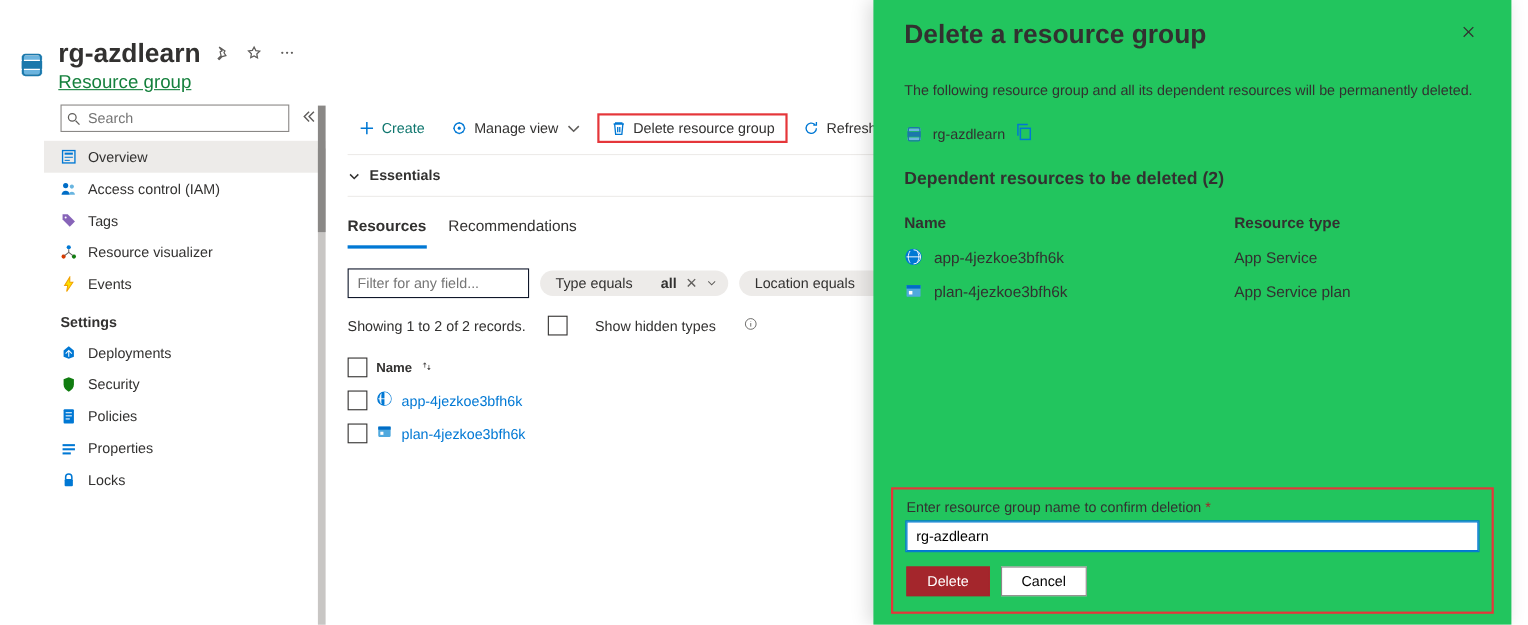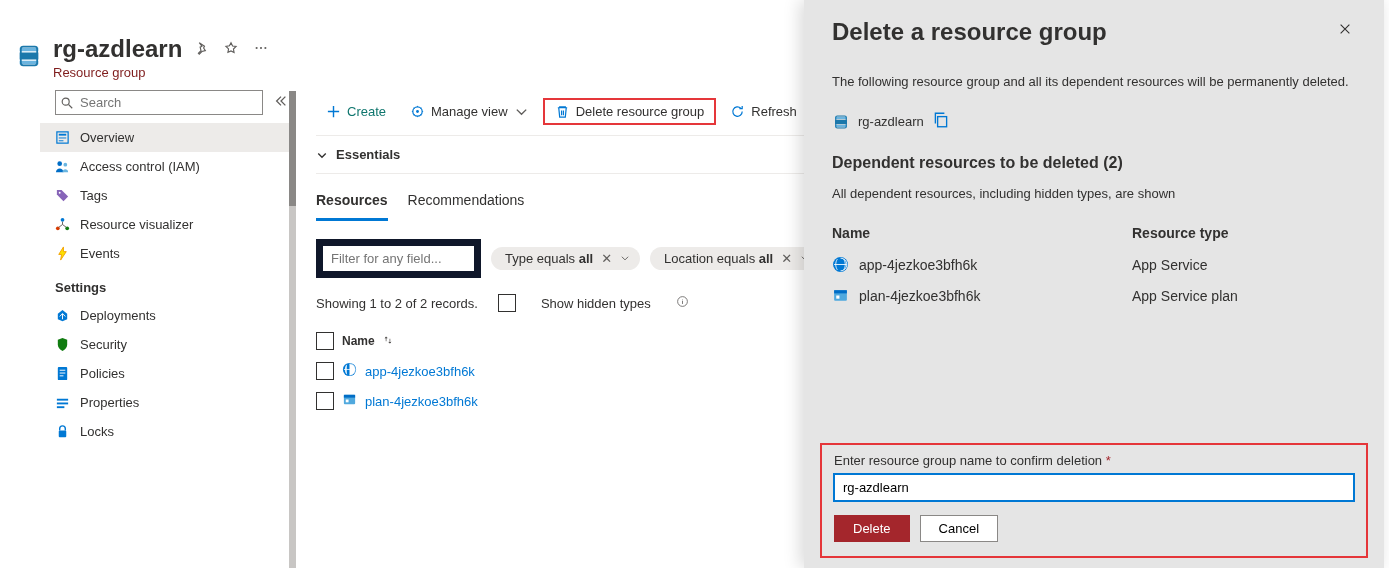--- a/index.html
+++ b/index.html
@@ -4,21 +4,21 @@
   <style>
     * { box-sizing: border-box; margin: 0; padding: 0; }
     body { font-family: "Segoe UI", -apple-system, sans-serif; font-size: 13px; color: #323130; background: #fff; width: 1389px; height: 568px; position: relative; overflow: hidden; }
     
     
     .header { display: flex; align-items: center; padding: 35px 0 0 15px; gap: 10px; }
     .header svg { width: 28px; height: 28px; }
     .title-block { display: flex; flex-direction: column; }
     .title-row { display: flex; align-items: center; gap: 8px; }
     .title { font-size: 24px; font-weight: 600; }
-    .subtitle { color: #7f1d1d; font-size: 13px; margin-top: 2px; }
+    .subtitle { color: #15803d; font-size: 17px; margin-top: 2px; text-decoration: underline; }
     .ic { cursor: pointer; color: #605e5c; padding: 4px; }
     .ic svg { width: 14px; height: 14px; }
     
     
     .main { display: flex; height: calc(100% - 90px); margin-top: 10px; padding-left: 40px; }
     
     
     .sidebar { width: 256px; border-right: 0; padding: 0; position: relative; }
     .search-row { display: flex; align-items: center; padding: 0 8px 8px 15px; gap: 6px;}
     .search-input { flex: 1; border: 1px solid #8a8886; padding: 4px 6px 4px 24px; font-size: 13px; background: #fff; }
@@ -42,40 +42,40 @@
     .tb-btn.highlighted { border: 2px solid #e5363a; padding: 4px 10px;}
     
     .essentials { display: flex; align-items: center; gap: 8px; padding: 11px 0; border-bottom: 1px solid #edebe9; cursor: pointer; font-weight: 600;}
     .essentials svg { width: 12px; height: 12px; }
     
     .tabs { display: flex; gap: 20px; padding: 18px 0 0 0; font-size: 14px; }
     .tab { padding: 0 0 10px 0; cursor: pointer; }
     .tab.active { font-weight: 600; border-bottom: 3px solid #0078d4; }
     
     .filter-row { display: flex; align-items: center; gap: 10px; padding: 18px 0 4px 0; }
-    .filter-input { border: 7px solid #0f172a; padding: 5px 8px; font-size: 13px; width: 165px; }
+    .filter-input { border: 1px solid #0f172a; padding: 5px 8px; font-size: 13px; width: 165px; }
     .pill { display: inline-flex; align-items: center; gap: 6px; background: #edebe9; border-radius: 12px; padding: 4px 10px 4px 14px; font-size: 13px; cursor: pointer; }
-    .pill .b { font-weight: 600;}
+    .pill .b { font-weight: 600; margin-left: 22px;}
     .pill .x { color: #605e5c; cursor: pointer; padding: 0 2px;}
     .pill .chev { color: #605e5c;}
     .pill-add { background: #deecf9; color: #0078d4; border-radius: 12px; padding: 4px 10px; display: inline-flex; align-items: center; gap: 4px; cursor: pointer;}
     
     .records-row { display: flex; align-items: center; gap: 20px; padding: 12px 0 14px 0; font-size: 13px;}
     .chk-row { display: flex; align-items: center; gap: 25px; }
     .chk { width: 18px; height: 18px; border: 1px solid #323130; }
     .info-ic svg { width: 13px; height: 13px; color: #605e5c;}
     
     .table-head { display: flex; align-items: center; padding: 6px 0; font-size: 12px; font-weight: 600; gap: 8px;}
     .table-head .sort svg { width: 10px; height: 10px; color: #605e5c;}
     .table-row { display: flex; align-items: center; padding: 6px 0; gap: 8px;}
     .table-row a { color: #0078d4; text-decoration: none; }
     .res-ic svg { width: 15px; height: 15px;}
     
     
-    .panel { position: absolute; right: 5px; top: 0; bottom: 0; width: 580px; background: #e5e5e5; box-shadow: -4px 0 16px rgba(0,0,0,.15); padding: 18px 28px; }
+    .panel { position: absolute; right: 15px; top: 0; bottom: 0; width: 580px; background: #22c55e; box-shadow: -4px 0 16px rgba(0,0,0,.15); padding: 18px 28px; }
     .panel-head { display: flex; justify-content: space-between; align-items: flex-start; margin-bottom: 28px;}
     .panel-title { font-size: 24px; font-weight: 600; }
     .panel-close { cursor: pointer; padding: 4px;}
     .panel-close svg { width: 14px; height: 14px; }
     .panel-text { font-size: 13px; color: #323130; margin-bottom: 22px;}
     .panel-h3 { font-size: 16px; font-weight: 600; margin-bottom: 14px;}
     .rg-row { display: flex; align-items: center; gap: 8px; margin-bottom: 22px; }
     .rg-row svg { width: 18px; height: 18px;}
     .copy-ic { color: #0078d4; cursor: pointer;}
     
@@ -351,21 +351,20 @@
         <path fill="#1b78ab" d="M4 9h16v6H4z"></path>
         <rect x="5" y="4" width="14" height="16" rx="2" fill="none" stroke="#1b78ab" stroke-width="1.5"></rect>
       </svg>
     <span>rg-azdlearn</span>
     <span class="copy-ic"><svg width="14" height="14" viewBox="0 0 16 16">
           <rect x="5" y="5" width="8" height="9" fill="none" stroke="#0078d4" stroke-width="1.2"></rect>
           <path fill="none" stroke="#0078d4" stroke-width="1.2" d="M3 11V2h8"></path>
         </svg></span>
   </div>
   <div class="panel-h3">Dependent resources to be deleted (2)</div>
-  <div class="panel-text" style="margin-bottom:16px">All dependent resources, including hidden types, are shown</div>
 
   <div class="dep-table-head">
     <div class="col-name">Name</div>
     <div>Resource type</div>
   </div>
   <div class="dep-row">
     <div class="col-name" style="display:flex;align-items:center">
       <svg viewBox="0 0 16 16">
           <circle cx="8" cy="8" r="7" fill="#0078d4"></circle>
           <path d="M8 2a6 6 0 010 12M2 8h12M5 3c-2 3-2 7 0 10M11 3c2 3 2 7 0 10" stroke="#fff" stroke-width="0.8" fill="none"></path>

